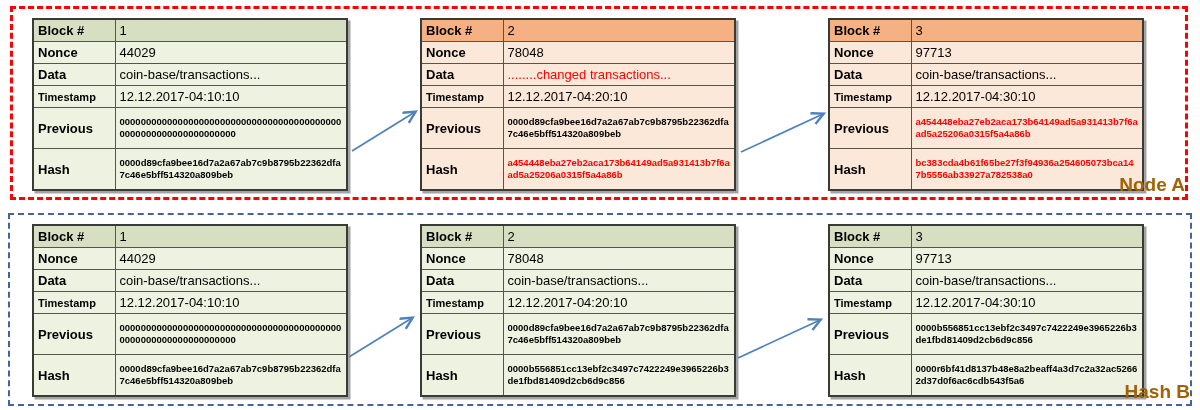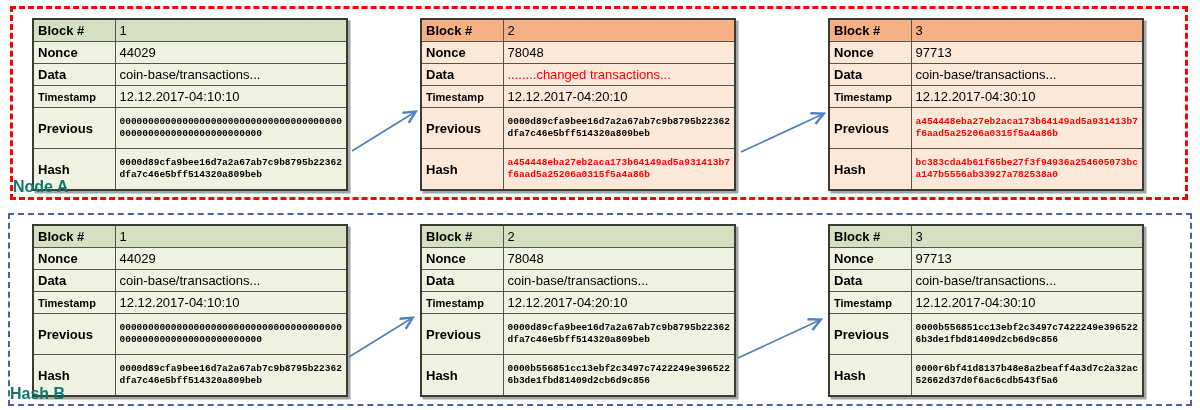--- a/index.html
+++ b/index.html
@@ -17,40 +17,40 @@
   html,body{margin:0;padding:0;}
   body{
     width:1200px;height:410px;position:relative;background:#ffffff;
     font-family:"Liberation Sans", sans-serif;color:var(--text);
     overflow:hidden;
   }
   .node-box{position:absolute;background:#fff;}
   .node-a{left:10px;top:6px;width:1172px;height:188px;border:3px dashed var(--node-a-border);}
   .node-b{left:8px;top:213px;width:1180px;height:189px;border:2px dashed var(--node-b-border);}
   .node-label{
-    position:absolute;left:0;right:0;bottom:1px;text-align:left;
-    font-weight:700;font-size:16px;color:#0f766e;
+    position:absolute;left:0;right:0;bottom:1px;text-align:right;
+    font-weight:700;font-size:19px;color:#a16207;
   }
   table.block{
     position:absolute;top:9px;width:316px;
     border-collapse:collapse;table-layout:fixed;
     border:2px solid var(--table-border);
     box-shadow:2.5px 2.5px 0 rgba(90,90,90,.55);
   }
   table.block td{
     border:1px solid #55554b;
     padding:0 4px;height:21px;overflow:hidden;vertical-align:middle;
   }
   table.block tr.big td{height:38px;}
   td.lbl{font-weight:700;font-size:13px;}
   td.lbl.tslbl{font-size:11px;}
   td.val{font-size:13px;white-space:nowrap;}
   td.val.hash{
     font-size:9.5px;font-weight:700;line-height:12.5px;
-    word-break:break-all;white-space:normal;padding:1px 4px;font-family:Liberation Mono, monospace;
+    word-break:break-all;white-space:normal;padding:1px 4px;
   }
   table.green td{background:var(--green-body);}
   table.green tr.hdr td{background:var(--green-header);}
   table.orange td{background:var(--orange-body);}
   table.orange tr.hdr td{background:var(--orange-header);}
   .red{color:var(--red-text);}
   svg.arrow{position:absolute;overflow:visible;}
   svg.arrow line{stroke:var(--arrow);stroke-width:1.7;}
   svg.arrow marker path{stroke:var(--arrow);}
   .b1{left:19px;} .b2{left:407px;} .b3{left:815px;}

